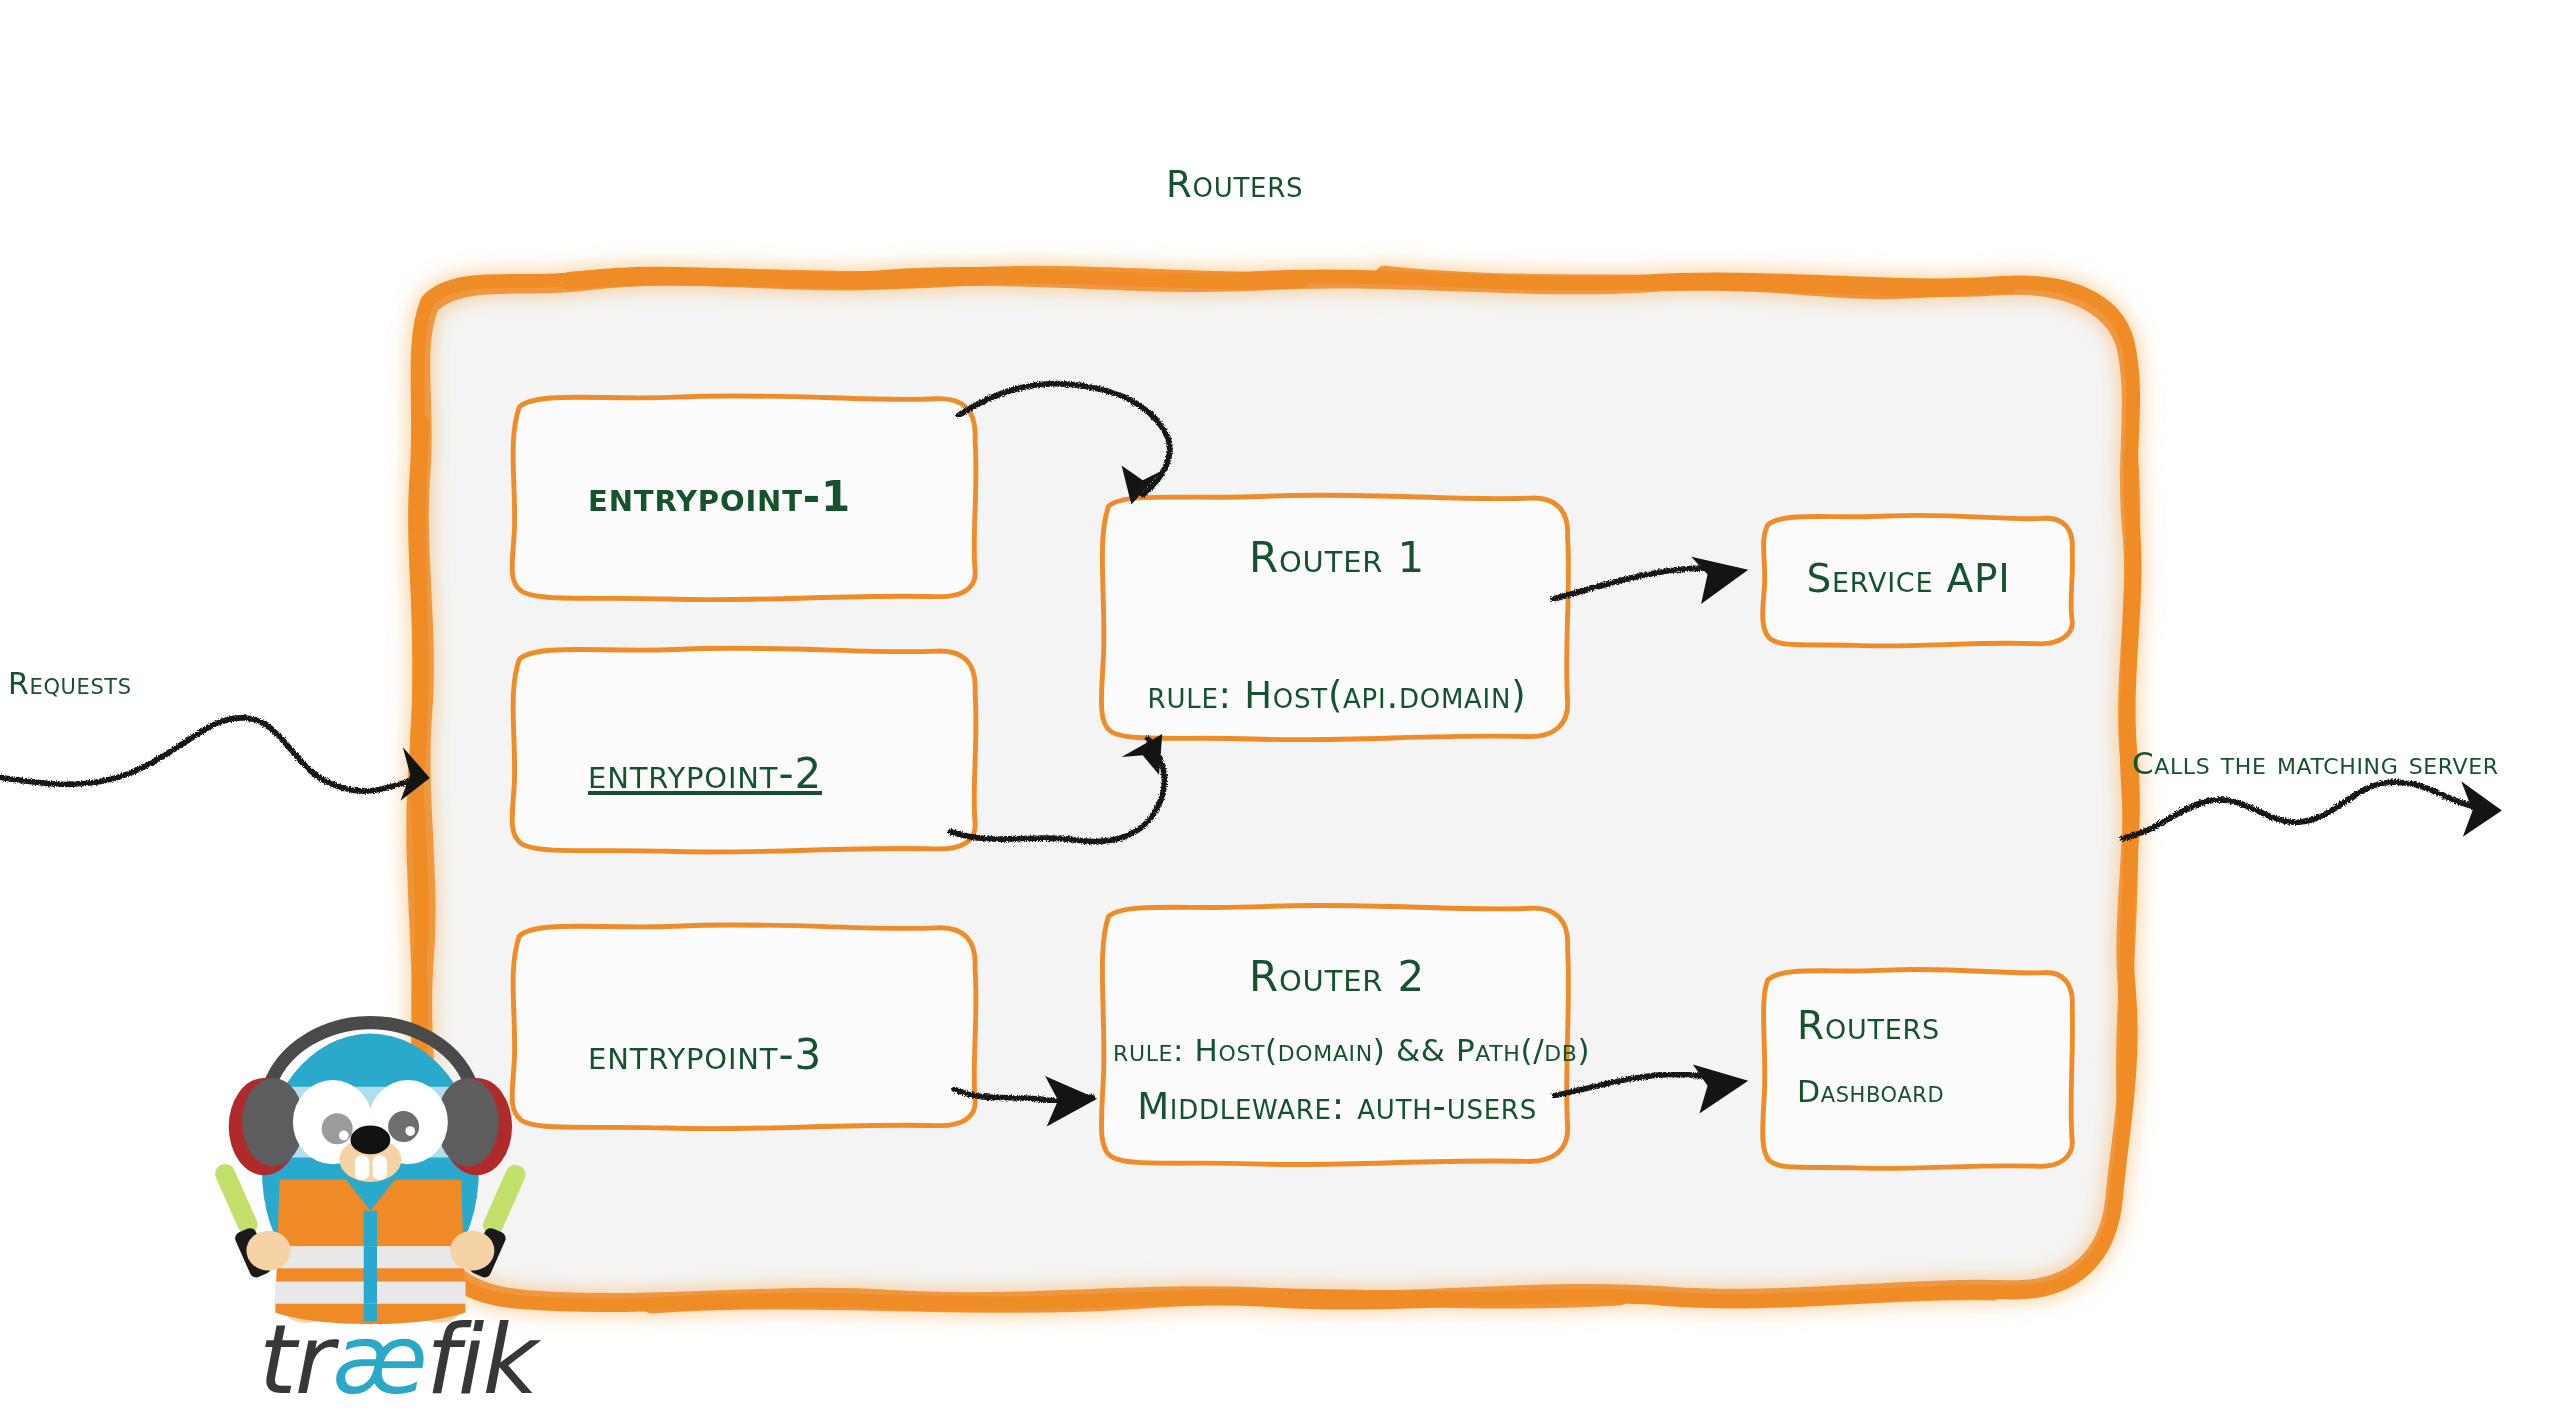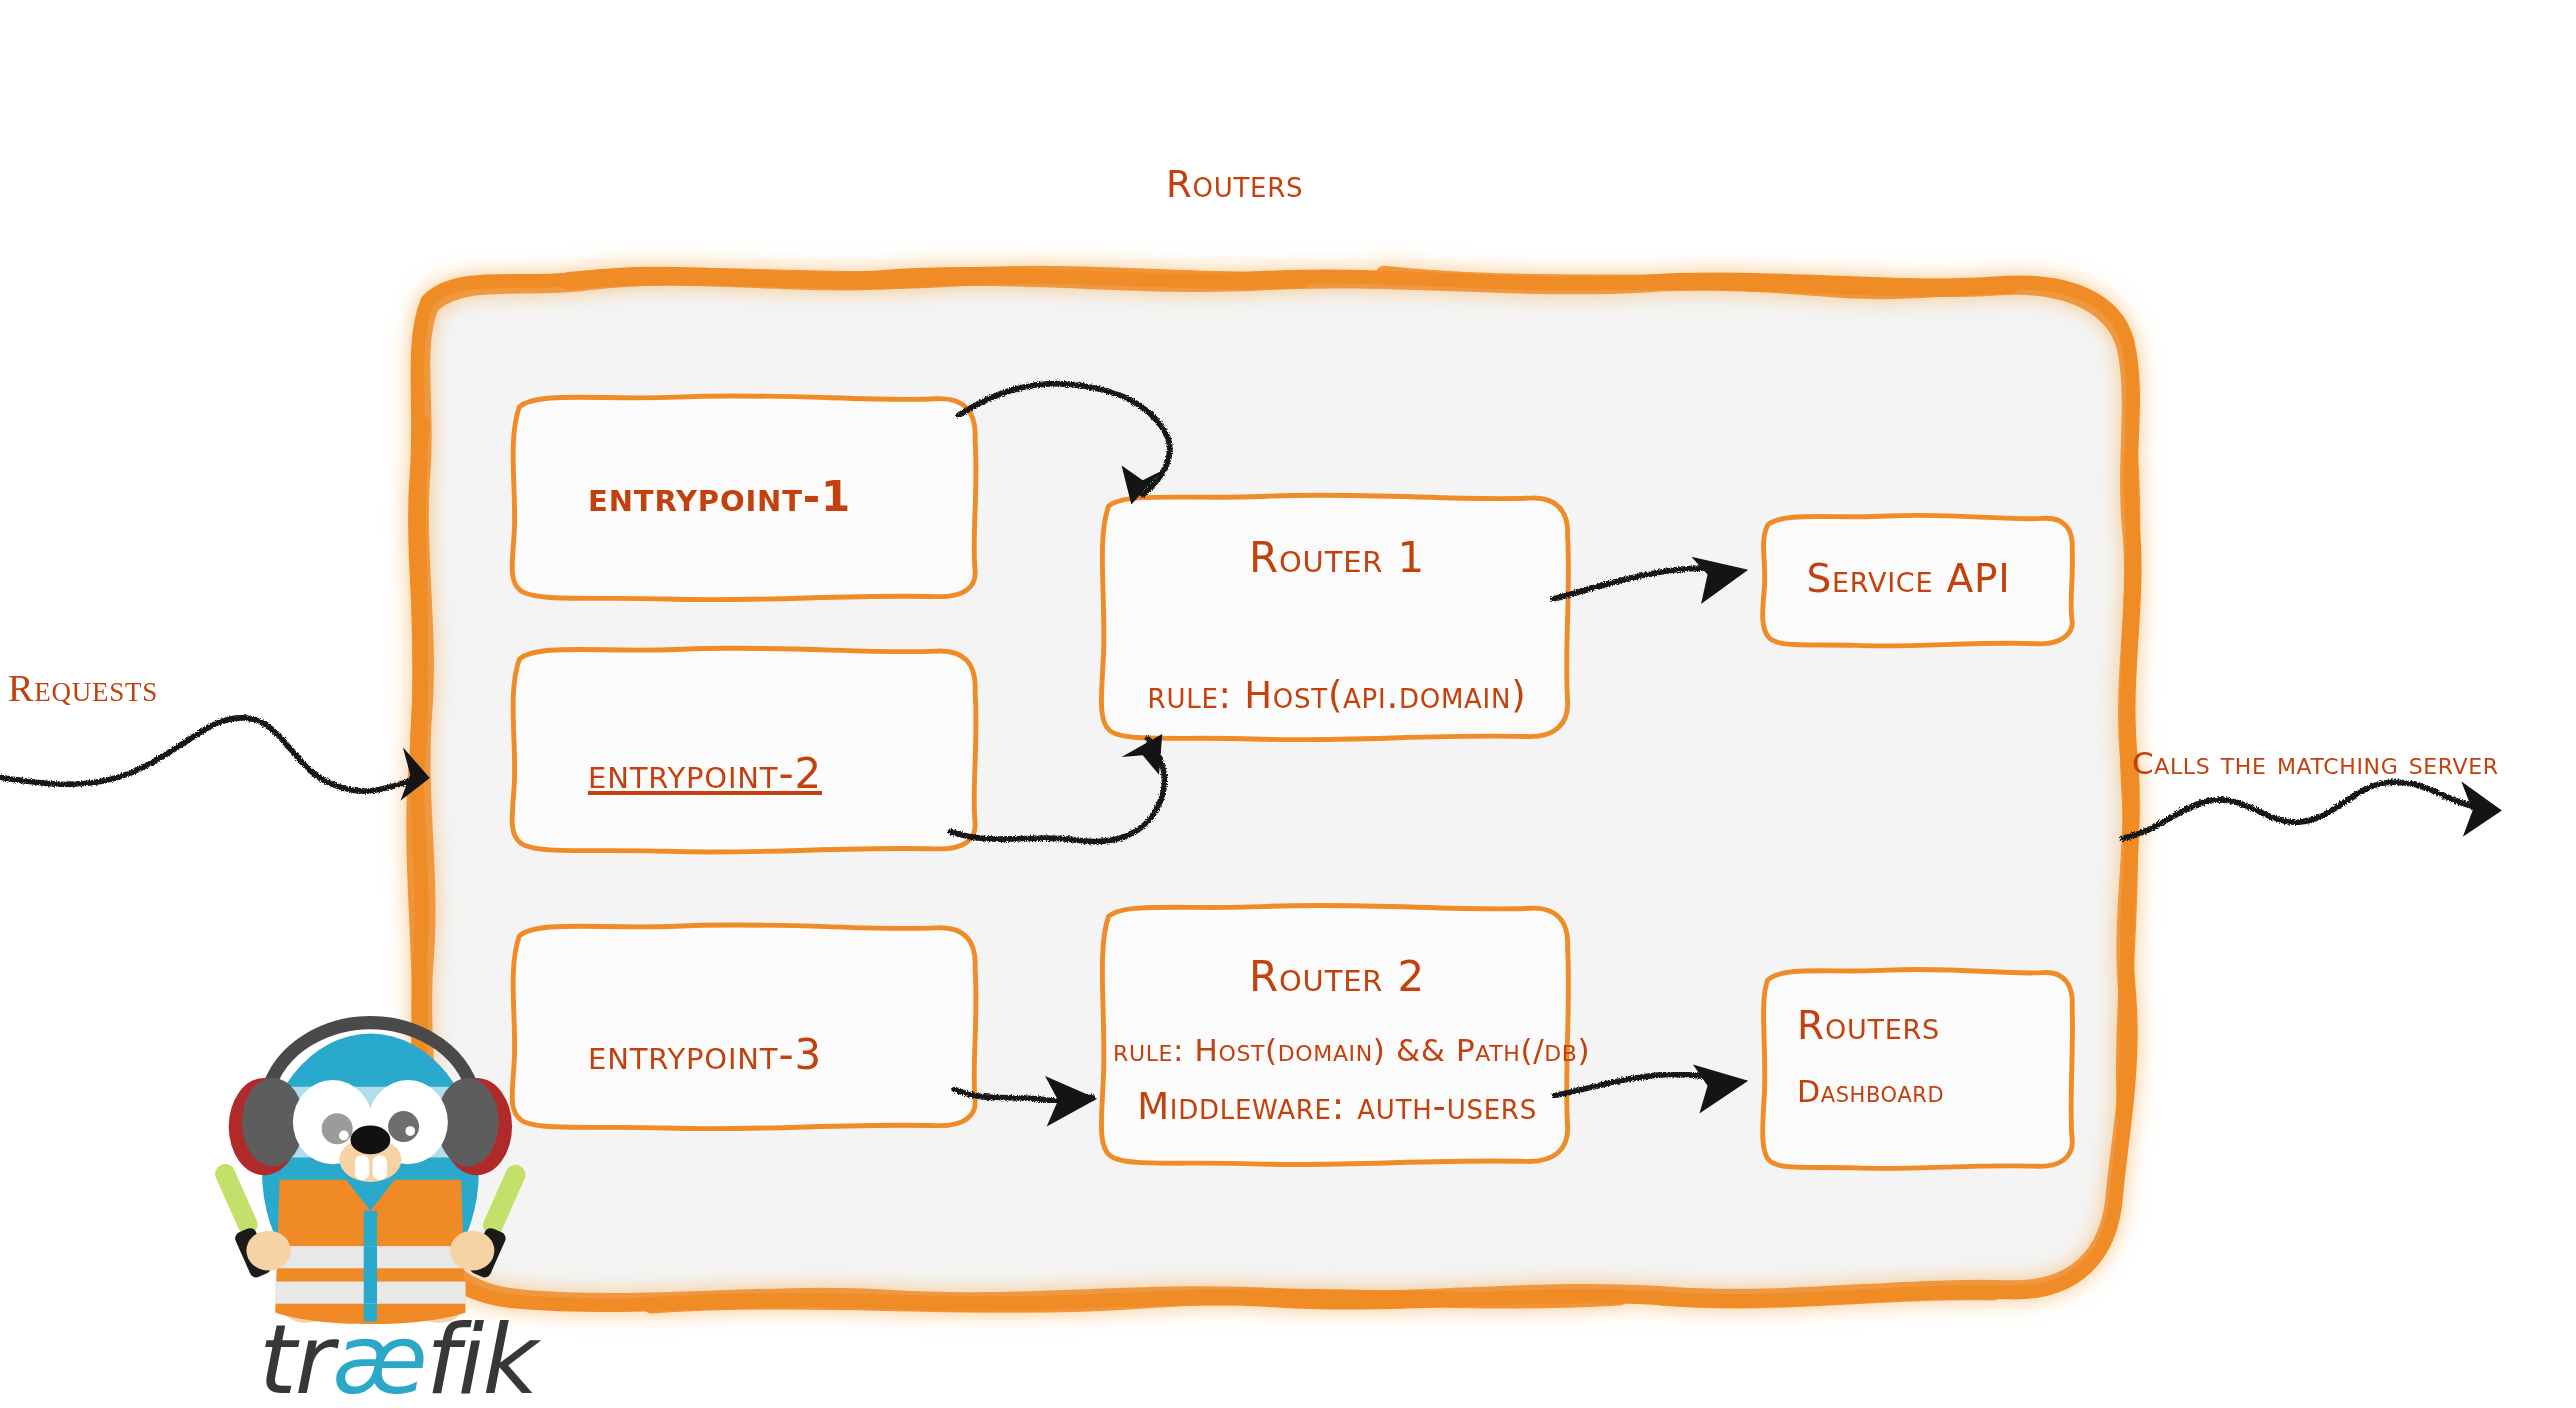--- a/index.html
+++ b/index.html
@@ -37,21 +37,21 @@
     overflow: visible;
   }
   svg.layer.bg { z-index: 1; }
   svg.layer.arrows { z-index: 4; }
   svg.layer.logo { z-index: 6; }
 
   
   .txt {
     position: absolute;
     z-index: 5;
-    color: #c2410c;
+    color: #14532d;
   }
   .txt.center { text-align: center; margin-top: 12px; }
 
   
   #title {
     left: 1166px;
     top: 163px;
     font-size: 37px;
   }
 
@@ -69,21 +69,21 @@
   #r2-title { left: 1109px; top: 940px; width: 456px; font-size: 42px; }
   #r2-rule  { left: 1101px; top: 1020px; width: 472px; font-size: 31px; padding-left: 12px; }
   #r2-mw    { left: 1101px; top: 1073px; width: 472px; font-size: 37px; }
 
   
   #svc-api-label { left: 1774px; top: 544px; width: 269px; font-size: 39px; }
   #svc-dash-l1 { left: 1797px; top: 1003px; font-size: 39px; }
   #svc-dash-l2 { left: 1797px; top: 1074px; font-size: 30px; }
 
   
-  #requests-label { left: 8.1px; top: 666px; font-size: 38px; font-family: Liberation Serif, serif; }
+  #requests-label { left: 8.1px; top: 666px; font-size: 30px; }
   #calls-label    { left: 2132px; top: 745px; font-size: 31px; }
 
   
   #wordmark {
     position: absolute;
     left: 259px;
     top: 1312px;
     z-index: 7;
     font-family: "DejaVu Sans", sans-serif;
     font-size: 96px;

